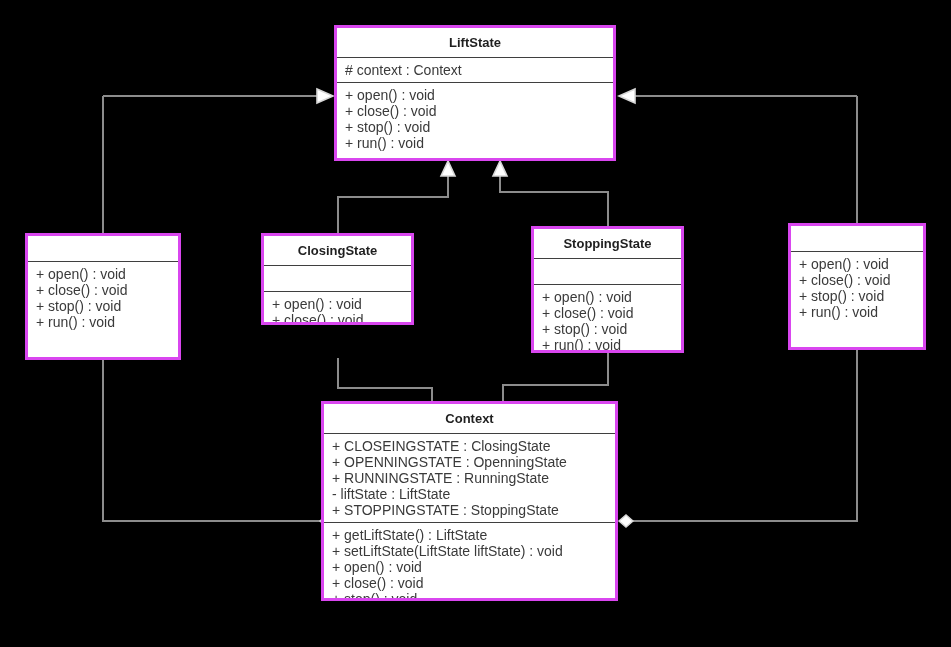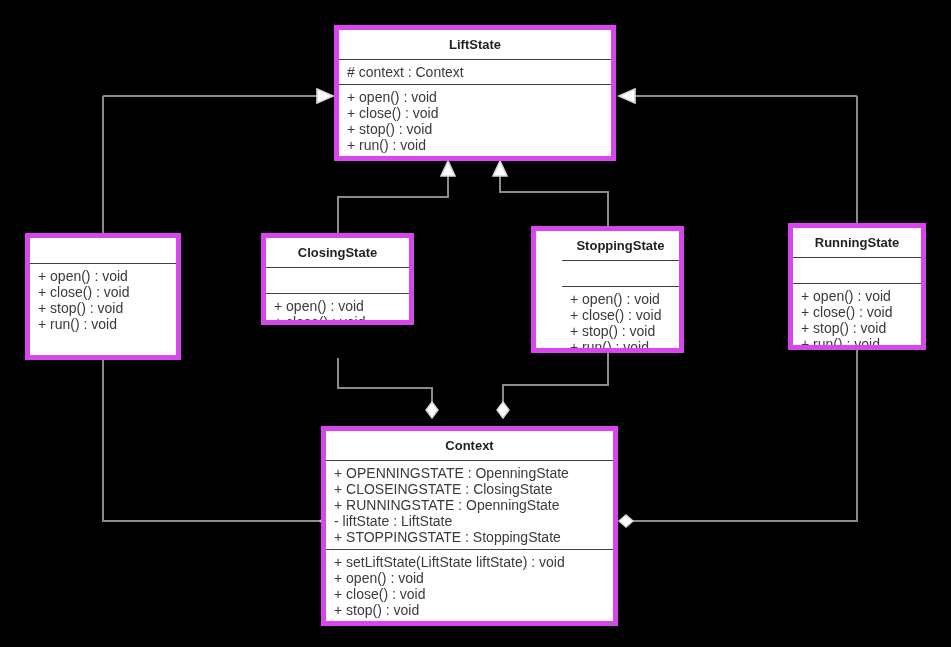--- a/index.html
+++ b/index.html
@@ -22,21 +22,21 @@
     position: absolute;
     left: 0;
     top: 0;
     width: 951px;
     height: 647px;
     pointer-events: none;
   }
   .uml-class {
     position: absolute;
     background: #ffffff;
-    border: 5px solid #d946ef;
+    border: 3px solid #d946ef;
     box-sizing: border-box;
     overflow: hidden;
     z-index: 5;
   }
   .uml-title {
     text-align: center;
     font-weight: bold;
     font-size: 13px;
     color: #1f1f1f;
     padding: 7px 4px 7px 4px;
@@ -133,52 +133,52 @@
     <div class="uml-title">ClosingState</div>
     <div class="uml-compartment empty"></div>
     <div class="uml-compartment last">
       <div class="uml-row">+ open() : void</div>
       <div class="uml-row">+ close() : void</div>
       <div class="uml-row">+ stop() : void</div>
       <div class="uml-row">+ run() : void</div>
     </div>
   </div>
 
-  <div class="uml-class" style="left:531px; top:226px; width:153px; height:127px;padding-left:26px;">
+  <div class="uml-class" style="left:531px; top:226px; width:153px; height:127px;">
     <div class="uml-title">StoppingState</div>
     <div class="uml-compartment empty"></div>
     <div class="uml-compartment last">
       <div class="uml-row">+ open() : void</div>
       <div class="uml-row">+ close() : void</div>
       <div class="uml-row">+ stop() : void</div>
       <div class="uml-row">+ run() : void</div>
     </div>
   </div>
 
   <div class="uml-class" style="left:788px; top:223px; width:138px; height:127px;">
-    <div class="uml-title">RunningState</div>
     <div class="uml-compartment empty"></div>
     <div class="uml-compartment last">
       <div class="uml-row">+ open() : void</div>
       <div class="uml-row">+ close() : void</div>
       <div class="uml-row">+ stop() : void</div>
       <div class="uml-row">+ run() : void</div>
     </div>
   </div>
 
-  <div class="uml-class" style="left:321px; top:426px; width:297px; height:200px;">
+  <div class="uml-class" style="left:321px; top:401px; width:297px; height:200px;">
     <div class="uml-title">Context</div>
     <div class="uml-compartment">
+      <div class="uml-row">+ CLOSEINGSTATE : ClosingState</div>
       <div class="uml-row">+ OPENNINGSTATE : OpenningState</div>
-      <div class="uml-row">+ CLOSEINGSTATE : ClosingState</div>
-      <div class="uml-row">+ RUNNINGSTATE : OpenningState</div>
+      <div class="uml-row">+ RUNNINGSTATE : RunningState</div>
       <div class="uml-row">- liftState : LiftState</div>
       <div class="uml-row">+ STOPPINGSTATE : StoppingState</div>
     </div>
     <div class="uml-compartment last">
+      <div class="uml-row">+ getLiftState() : LiftState</div>
       <div class="uml-row">+ setLiftState(LiftState liftState) : void</div>
       <div class="uml-row">+ open() : void</div>
       <div class="uml-row">+ close() : void</div>
       <div class="uml-row">+ stop() : void</div>
 
     </div>
   </div>
 
 </div>
 

